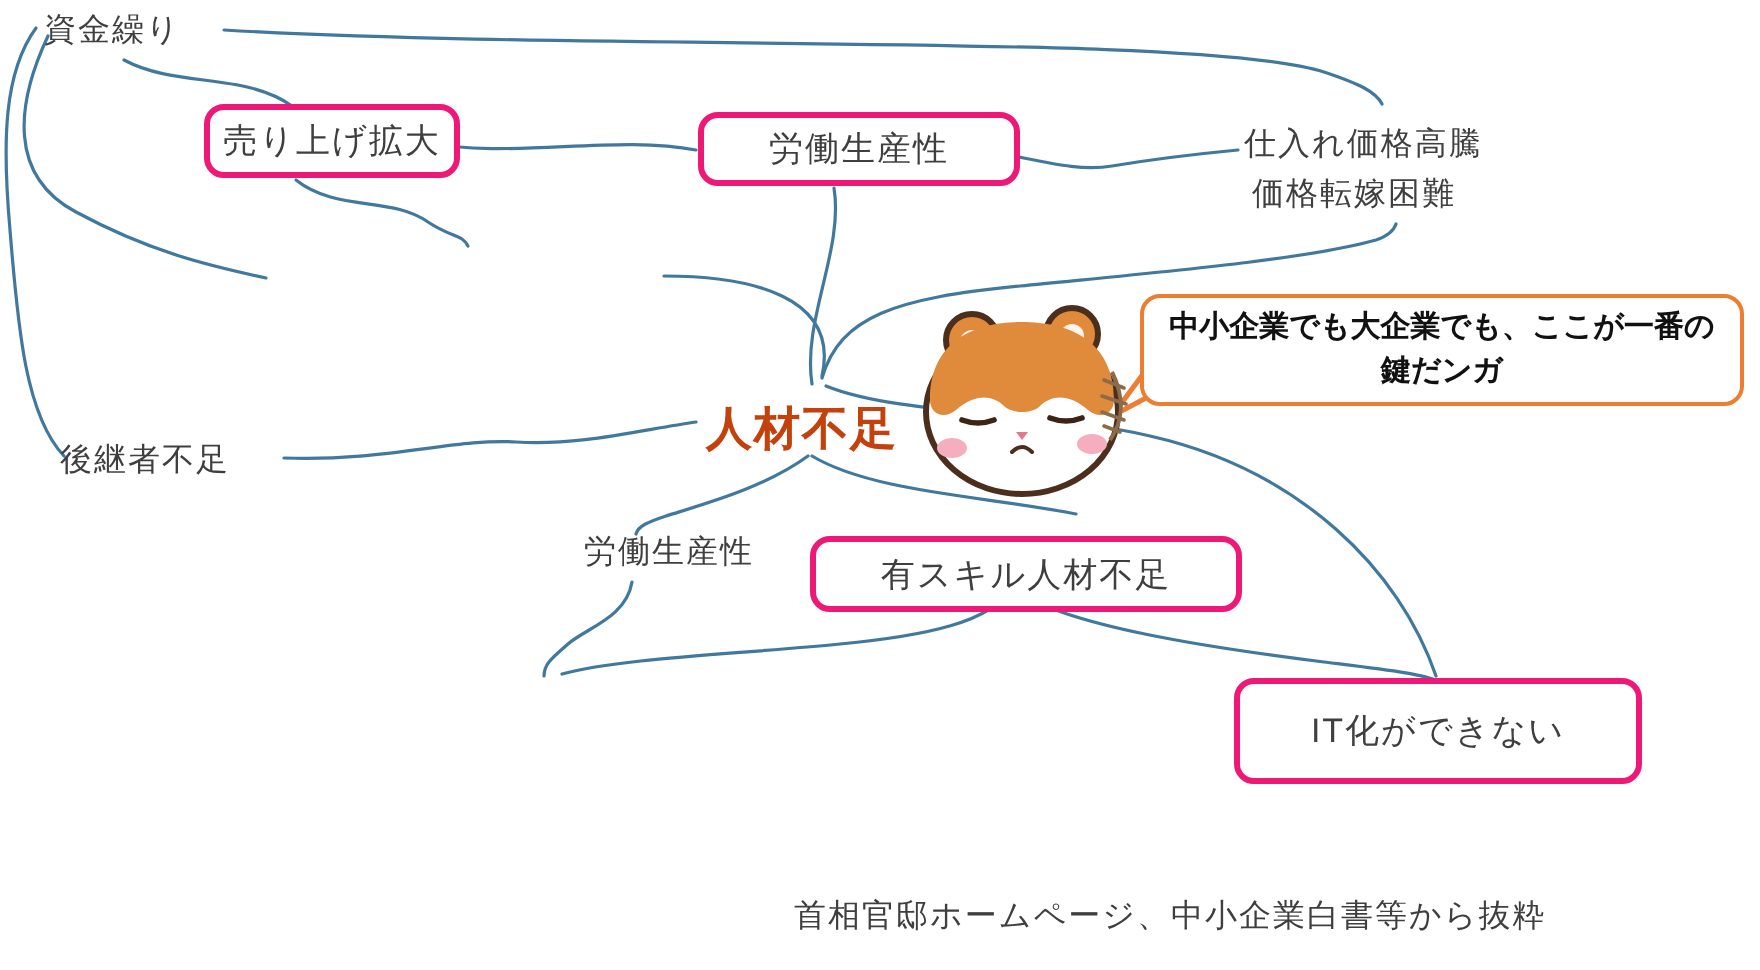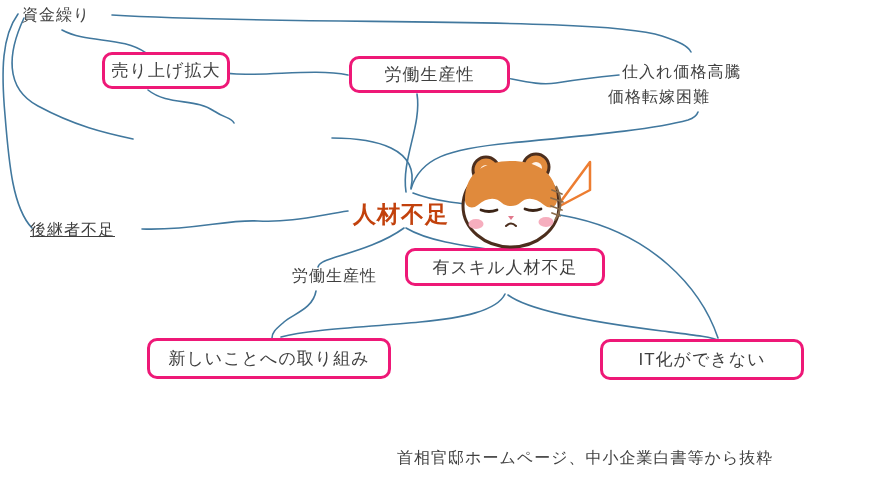--- a/index.html
+++ b/index.html
@@ -80,36 +80,35 @@
     <path d="M406 228 C 436 246, 492 248, 538 257"></path>
     <path d="M316 291 C 313 309, 293 314, 284 322 C 276 329, 272 332, 272 338"></path>
     <path d="M505 294 C 497 311, 462 318, 420 322 C 370 327, 310 329, 281 337"></path>
     <path d="M508 295 C 532 313, 606 324, 662 331 C 694 335, 712 337, 720 341"></path>
   </svg>
 
   <div class="plain-label" style="left:22px;top:5px;">資金繰り</div>
 
   <div class="plain-label" style="left:622px;top:62px;">仕入れ価格高騰</div>
 
-  <div class="plain-label" style="left:608px;top:87px;font-family:Liberation Mono, monospace;">価格転嫁困難</div>
+  <div class="plain-label" style="left:626px;top:87px;font-family:Liberation Mono, monospace;">価格転嫁困難</div>
 
-  <div class="plain-label" style="left:30px;top:220px;text-decoration:underline;">後継者不足</div>
+  <div class="plain-label" style="left:30px;top:220px;">後継者不足</div>
 
   <div class="plain-label" style="left:292px;top:266px;">労働生産性</div>
 
   <div class="node-box" style="left:84px;top:52px;width:128px;height:37px;margin-left:18px;">売り上げ拡大</div>
 
   <div class="node-box" style="left:349px;top:56px;width:161px;height:37px;">労働生産性</div>
 
 
-  <div class="node-box" style="left:405px;top:248px;width:200px;height:38px;">有スキル人材不足</div>
+  <div class="node-box" style="left:405px;top:268px;width:216px;height:38px;">有スキル人材不足</div>
 
-  <div class="node-box" style="left:147px;top:338px;width:244px;height:41px;">新しいことへの取り組み</div>
 
-  <div class="node-box" style="left:600px;top:339px;width:204px;height:41px;">IT化ができない</div>
+  <div class="node-box" style="left:617px;top:339px;width:204px;height:53px;">IT化ができない</div>
 
   <div class="center-label" style="left:353px;top:199px;">人材不足</div>
 
   <svg class="mascot" style="left:458px;top:152px;" width="114" height="98" viewBox="0 0 114 98">
 
     <circle cx="28" cy="18" r="13" fill="#E08A3C" stroke="#4C2E1D" stroke-width="3"></circle>
     <circle cx="28" cy="19" r="6" fill="#FFF4EA"></circle>
     <circle cx="78" cy="15" r="13" fill="#E08A3C" stroke="#4C2E1D" stroke-width="3"></circle>
     <circle cx="78" cy="16" r="6" fill="#FFF4EA"></circle>
 
@@ -130,16 +129,17 @@
     <path d="M48 74 Q53 69 58 74" fill="none" stroke="#4C2E1D" stroke-width="2" stroke-linecap="round"></path>
 
     <path d="M98 34 C 104 46, 104 58, 97 68" fill="none" stroke="#8A6B4A" stroke-width="2"></path>
     <path d="M94 38 L104 42 M93 46 L105 50 M93 54 L104 58 M94 61 L102 64" fill="none" stroke="#8A6B4A" stroke-width="1.8" stroke-linecap="round"></path>
   </svg>
 
   <svg class="bubble-tail" style="left:548px;top:158px;" width="44" height="60" viewBox="0 0 44 60">
     <polygon points="42,4 8,50 42,32" fill="#FFFFFF" stroke="#ED7D31" stroke-width="2.5" stroke-linejoin="round"></polygon>
   </svg>
 
+  <div class="speech-bubble" style="left:570px;top:147px;width:302px;height:56px;">中小企業でも大企業でも、ここが一番の鍵だンガ</div>
 
   <div class="caption" style="left:397px;top:448px;">首相官邸ホームページ、中小企業白書等から抜粋</div>
 
 </div>
 
 </body></html>

